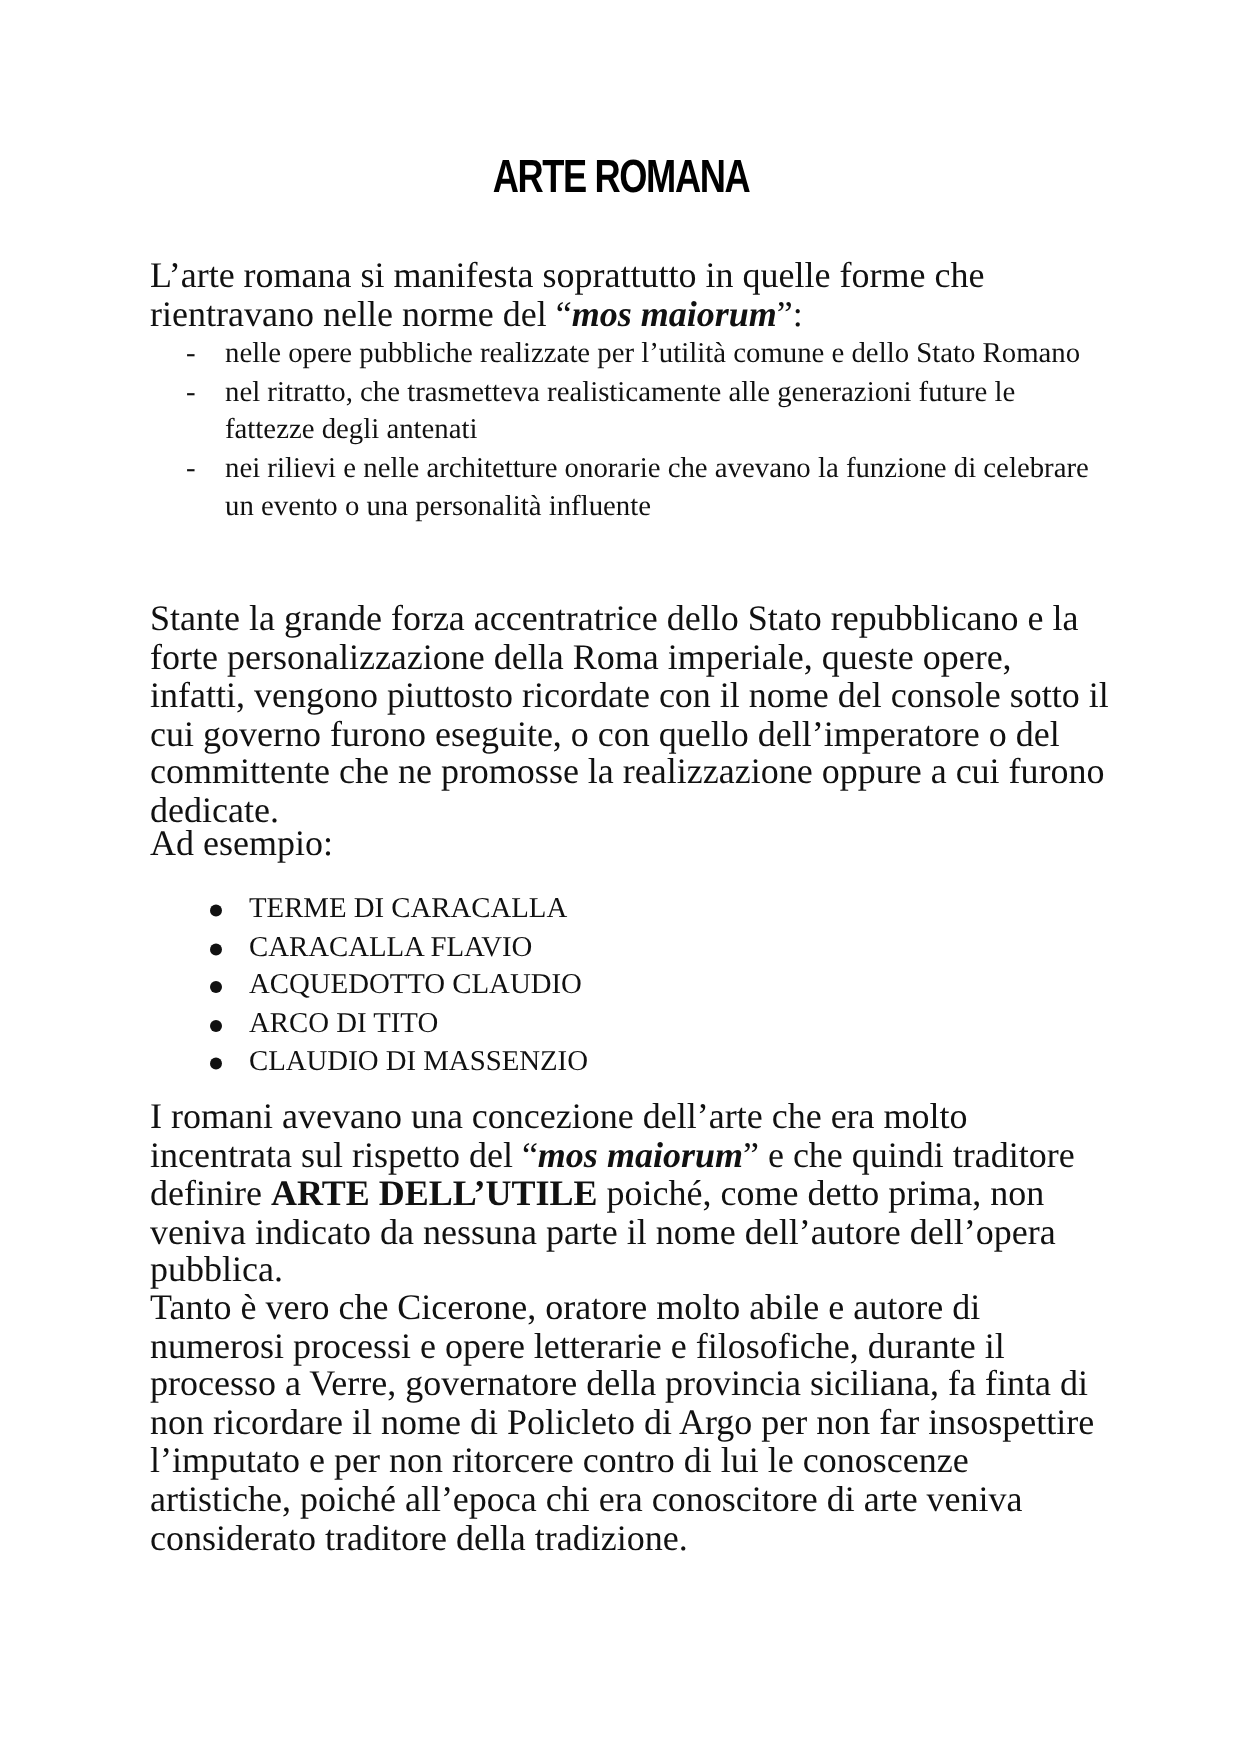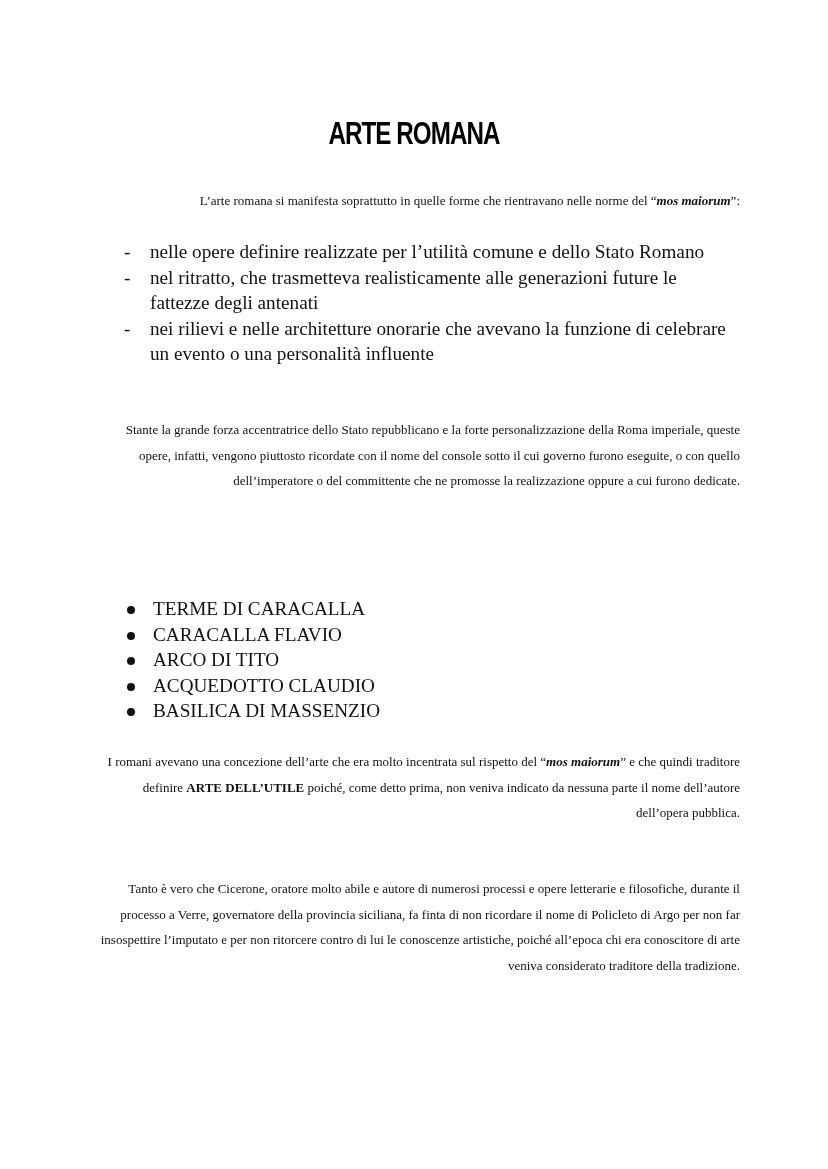--- a/index.html
+++ b/index.html
@@ -10,21 +10,21 @@
     body {
       width: 828px;
       height: 1169px;
       position: relative;
       overflow: hidden;
       font-family: "DejaVu Serif", "Liberation Serif", serif;
       color: #111111;
     }
     .page {
       position: absolute;
-      left: 0; top: 16px;
+      left: 0; top: 0;
       width: 828px;
       height: 877px;
     }
     .title {
       position: absolute;
       top: 100px;
       left: 0;
       width: 828px;
       text-align: center;
       font-family: "Liberation Sans", "DejaVu Sans", sans-serif;
@@ -34,24 +34,23 @@
       transform: scaleX(0.78);
       transform-origin: center;
       color: #000;
       margin: 0;
     }
     .body-text {
       position: absolute;
       left: 100px;
       width: 640px;
       font-family: "Liberation Serif", "DejaVu Serif", serif;
-      font-size: 13px;
+      font-size: 24px;
       line-height: 25.6px;
       margin: 0;
-      text-align: right;
     }
     .intro { top: 172px; }
     .dash-list {
       position: absolute;
       left: 100px;
       top: 223px;
       width: 640px;
       margin: 0;
       padding: 0;
       list-style: none;
@@ -68,21 +67,21 @@
       left: 24px;
       top: 0;
     }
     .p2 { top: 401px; }
     .p3 { top: 551px; }
     .bullet-list {
       position: absolute;
       left: 100px;
       top: 577px;
       width: 640px;
-      margin: 3px;
+      margin: 16px;
       padding: 0;
       list-style: none;
       font-family: "Liberation Serif", "DejaVu Serif", serif;
       font-size: 19.2px;
       line-height: 25.6px;
     }
     .bullet-list li {
       position: relative;
       padding-left: 50px;
     }
@@ -103,33 +102,34 @@
 </head>
 <body>
 
 <div class="page">
 
   <h1 class="title">ARTE ROMANA</h1>
 
   <p class="body-text intro"><span>L’arte romana si manifesta soprattutto in quelle forme che rientravano nelle norme del “</span><span class="em">mos maiorum</span><span>”:</span></p>
 
   <ul class="dash-list">
-    <li><span class="marker">-</span><span>nelle opere definire realizzate per l’utilità comune e dello Stato Romano</span></li>
+    <li><span class="marker">-</span><span>nelle opere pubbliche realizzate per l’utilità comune e dello Stato Romano</span></li>
     <li><span class="marker">-</span><span>nel ritratto, che trasmetteva realisticamente alle generazioni future le fattezze degli antenati</span></li>
     <li><span class="marker">-</span><span>nei rilievi e nelle architetture onorarie che avevano la funzione di celebrare un evento o una personalità influente</span></li>
   </ul>
 
   <p class="body-text p2">Stante la grande forza accentratrice dello Stato repubblicano e la forte personalizzazione della Roma imperiale, queste opere, infatti, vengono piuttosto ricordate con il nome del console sotto il cui governo furono eseguite, o con quello dell’imperatore o del committente che ne promosse la realizzazione oppure a cui furono dedicate.</p>
 
+  <p class="body-text p3">Ad esempio:</p>
 
   <ul class="bullet-list">
     <li><span class="marker"></span><span>TERME DI CARACALLA</span></li>
     <li><span class="marker"></span><span>CARACALLA FLAVIO</span></li>
+    <li><span class="marker"></span><span>ACQUEDOTTO CLAUDIO</span></li>
     <li><span class="marker"></span><span>ARCO DI TITO</span></li>
-    <li><span class="marker"></span><span>ACQUEDOTTO CLAUDIO</span></li>
-    <li><span class="marker"></span><span>BASILICA DI MASSENZIO</span></li>
+    <li><span class="marker"></span><span>CLAUDIO DI MASSENZIO</span></li>
   </ul>
 
   <p class="body-text p4"><span>I romani avevano una concezione dell’arte che era molto incentrata sul rispetto del “</span><span class="em">mos maiorum</span><span>” e che quindi traditore definire </span><span class="strong-u">ARTE DELL’UTILE</span><span> poiché, come detto prima, non veniva indicato da nessuna parte il nome dell’autore dell’opera pubblica.</span></p>
 
   <p class="body-text p5">Tanto è vero che Cicerone, oratore molto abile e autore di numerosi processi e opere letterarie e filosofiche, durante il processo a Verre, governatore della provincia siciliana, fa finta di non ricordare il nome di Policleto di Argo per non far insospettire l’imputato e per non ritorcere contro di lui le conoscenze artistiche, poiché all’epoca chi era conoscitore di arte veniva considerato traditore della tradizione.</p>
 
 </div>
 
 </body></html>

